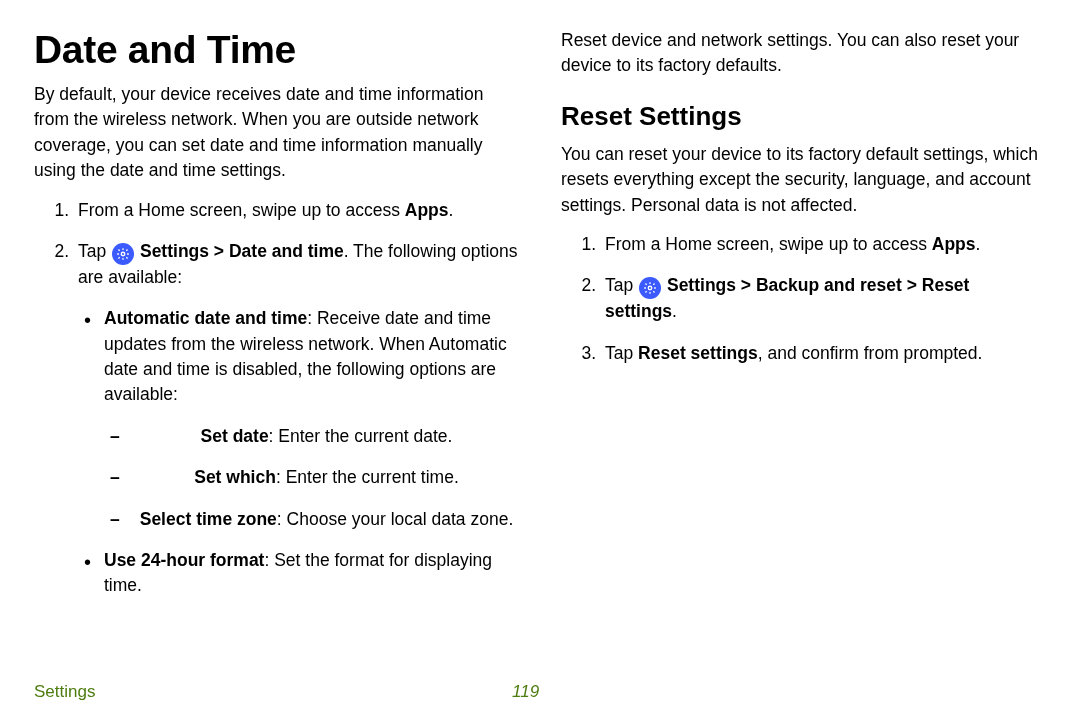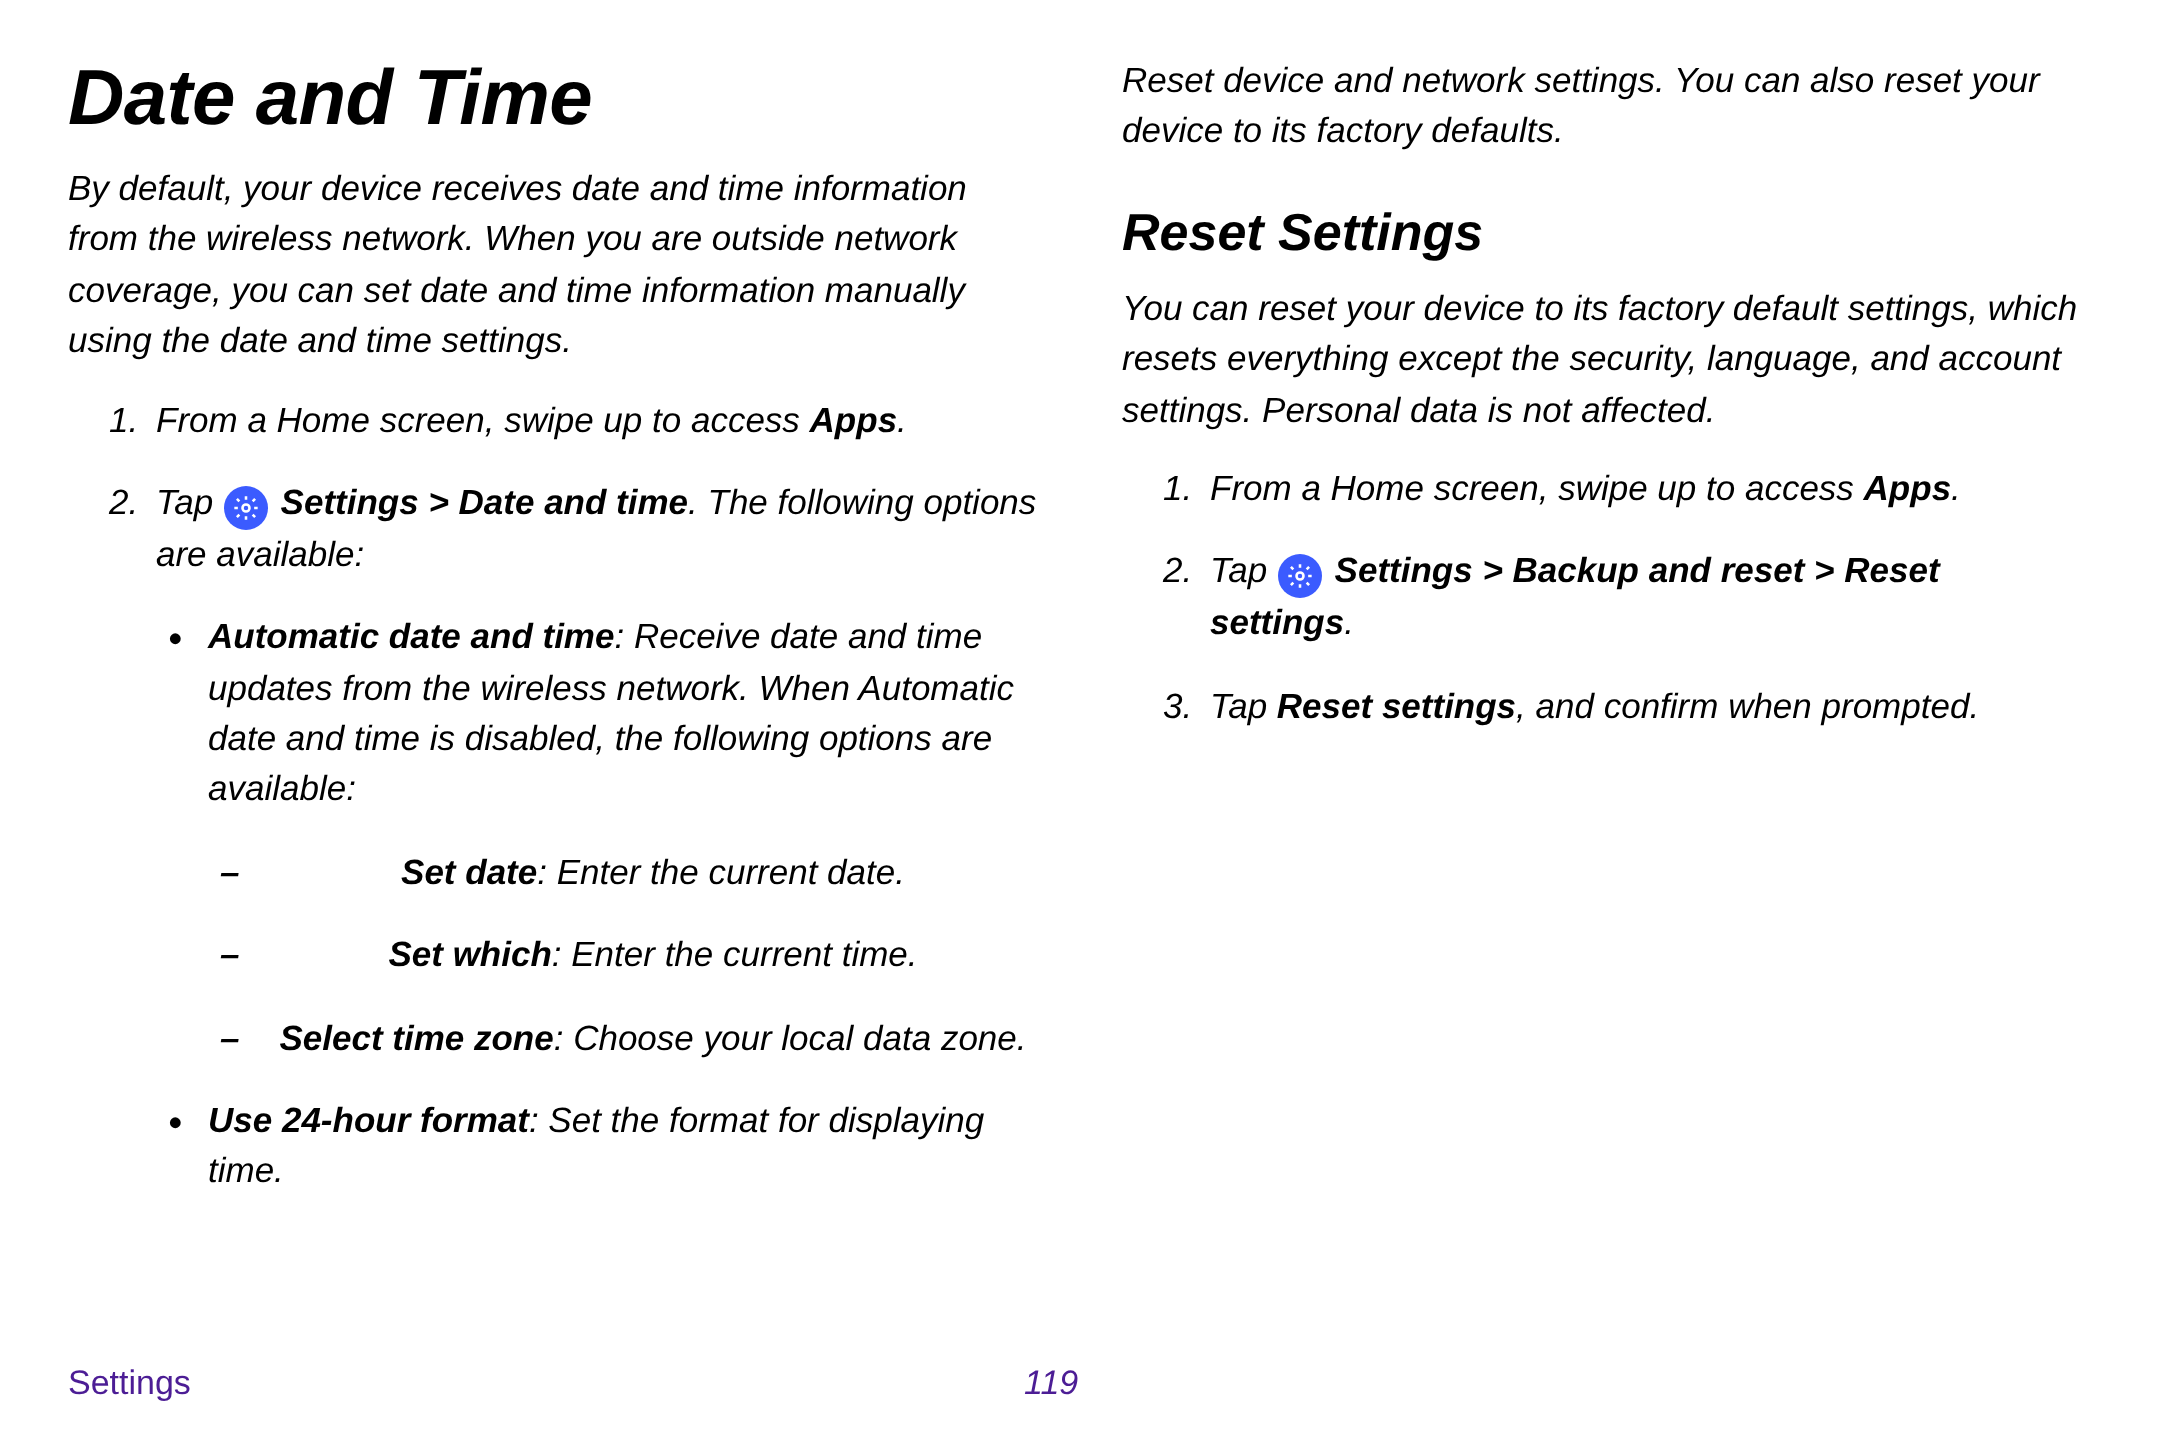--- a/index.html
+++ b/index.html
@@ -11,21 +11,20 @@
     padding: 28px 34px 18px 34px;
     position: relative;
   }
   .columns {
     display: flex;
     gap: 42px;
     height: 640px;
   }
   .col {
     flex: 1;
-    font-style: italic;
   }
   h1 {
     font-size: 39px;
     font-weight: 900;
     letter-spacing: -0.3px;
     margin-bottom: 10px;
   }
   h2 {
     font-size: 26px;
     font-weight: 700;
@@ -95,21 +94,21 @@
     margin: 0 1px;
   }
   .gear-icon svg { width: 14px; height: 14px; }
   .footer {
     position: absolute;
     bottom: 18px;
     left: 34px;
     width: 1012px;
     display: flex;
     font-size: 17px;
-    color: #4c1d95;
+    color: #4d7c0f;
   }
   .footer-section { flex: 0 0 auto; }
   .footer-page { position: absolute; left: 478px; font-style: italic; }
 </style>
 </head>
 <body>
 
 <div class="columns">
   <div class="col">
     <h1>Date and Time</h1>
@@ -152,21 +151,21 @@
       </li>
       <li>
         <span>Tap </span><span class="gear-icon">
             <svg viewBox="0 0 24 24" fill="none" stroke="#fff" stroke-width="2.2">
               <circle cx="12" cy="12" r="3"></circle>
               <path d="M12 2v3M12 19v3M4.2 4.2l2.1 2.1M17.7 17.7l2.1 2.1M2 12h3M19 12h3M4.2 19.8l2.1-2.1M17.7 6.3l2.1-2.1"></path>
             </svg>
           </span> <span class="bold">Settings &gt; Backup and reset &gt; Reset settings</span><span>.</span>
       </li>
       <li>
-        <span>Tap </span><span class="bold">Reset settings</span><span>, and confirm when prompted.</span>
+        <span>Tap </span><span class="bold">Reset settings</span><span>, and confirm from prompted.</span>
       </li>
     </ol>
   </div>
 </div>
 
 <div class="footer">
   <span class="footer-section">Settings</span>
   <span class="footer-page">119</span>
 </div>
 

